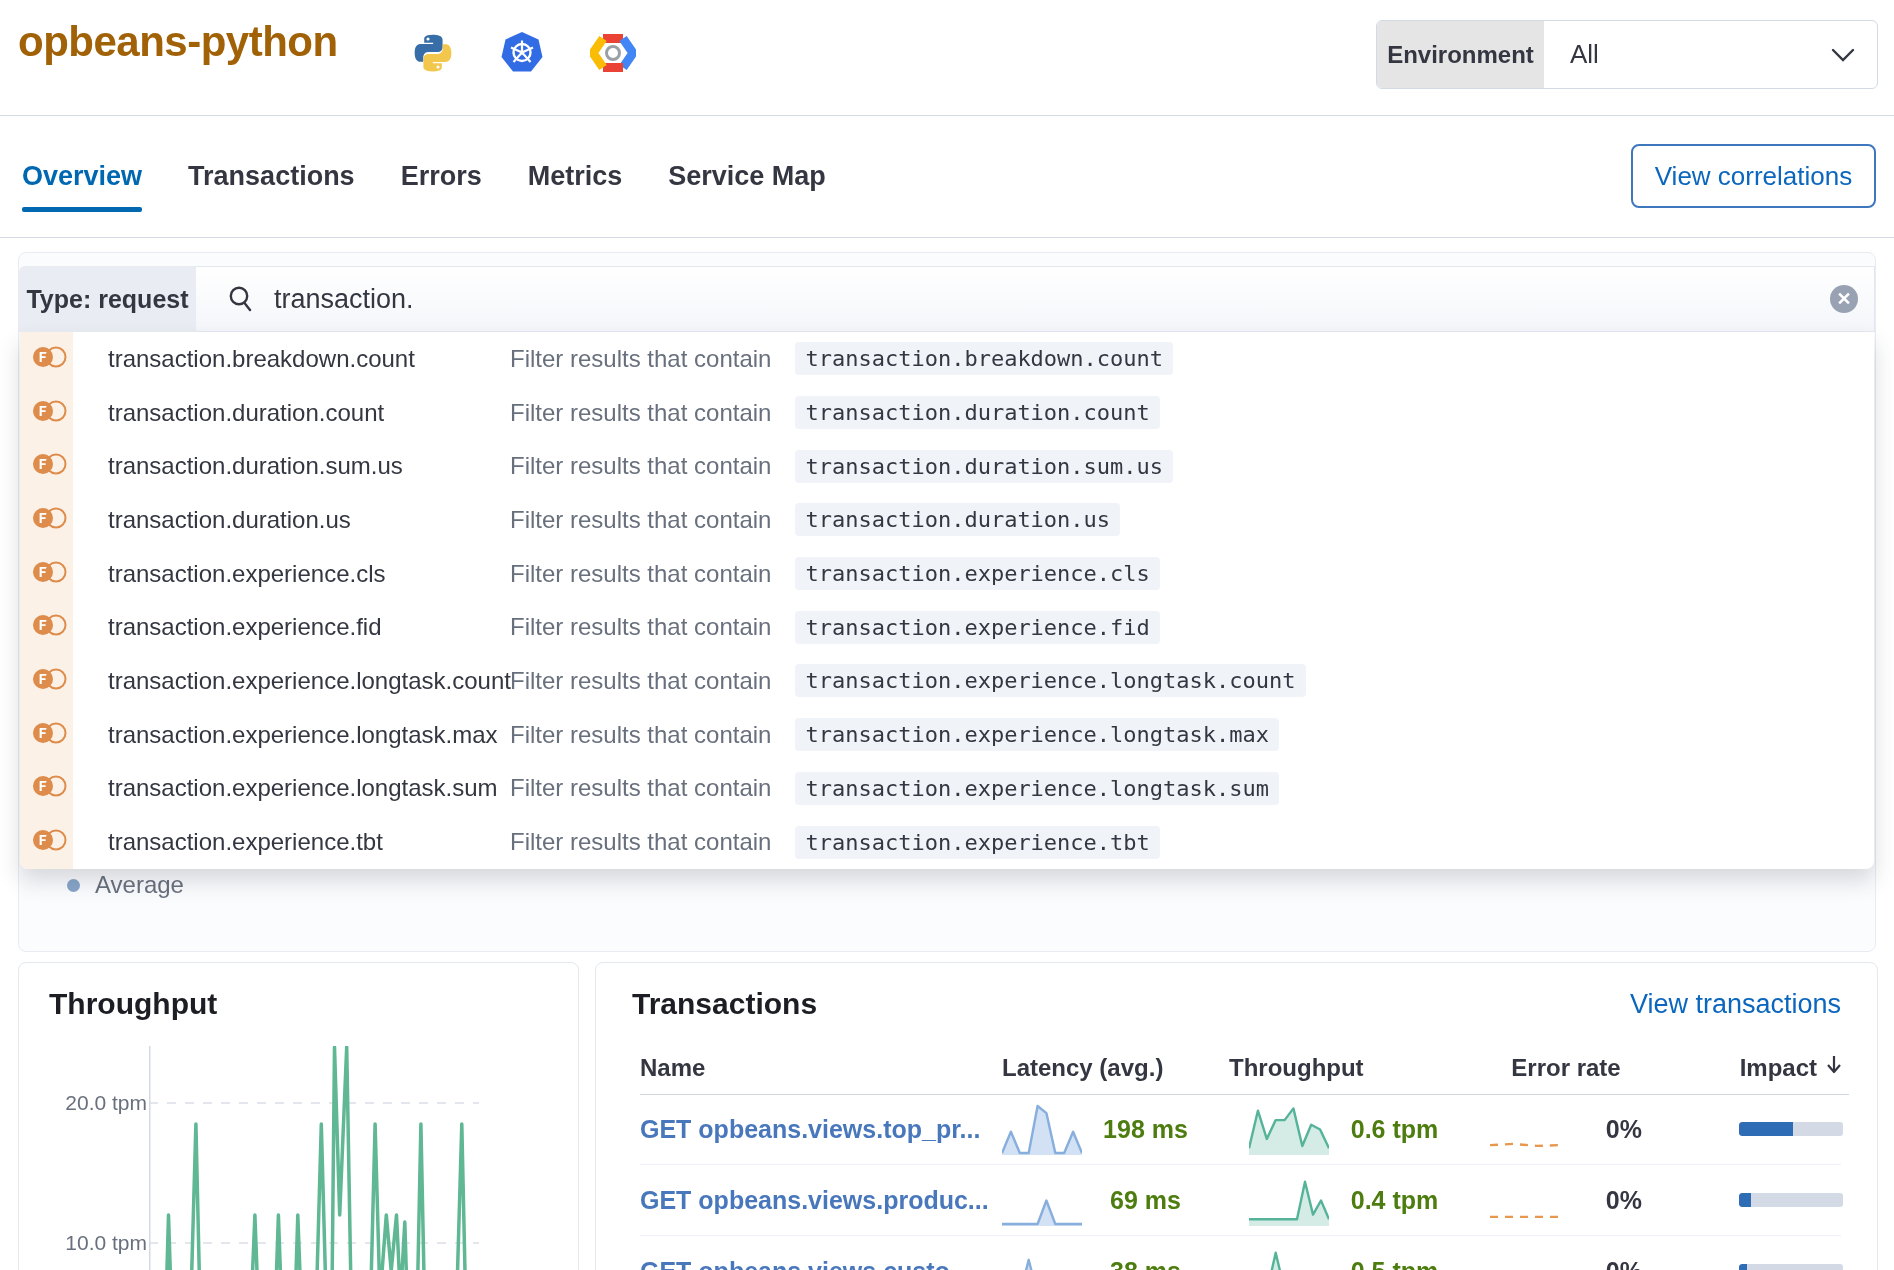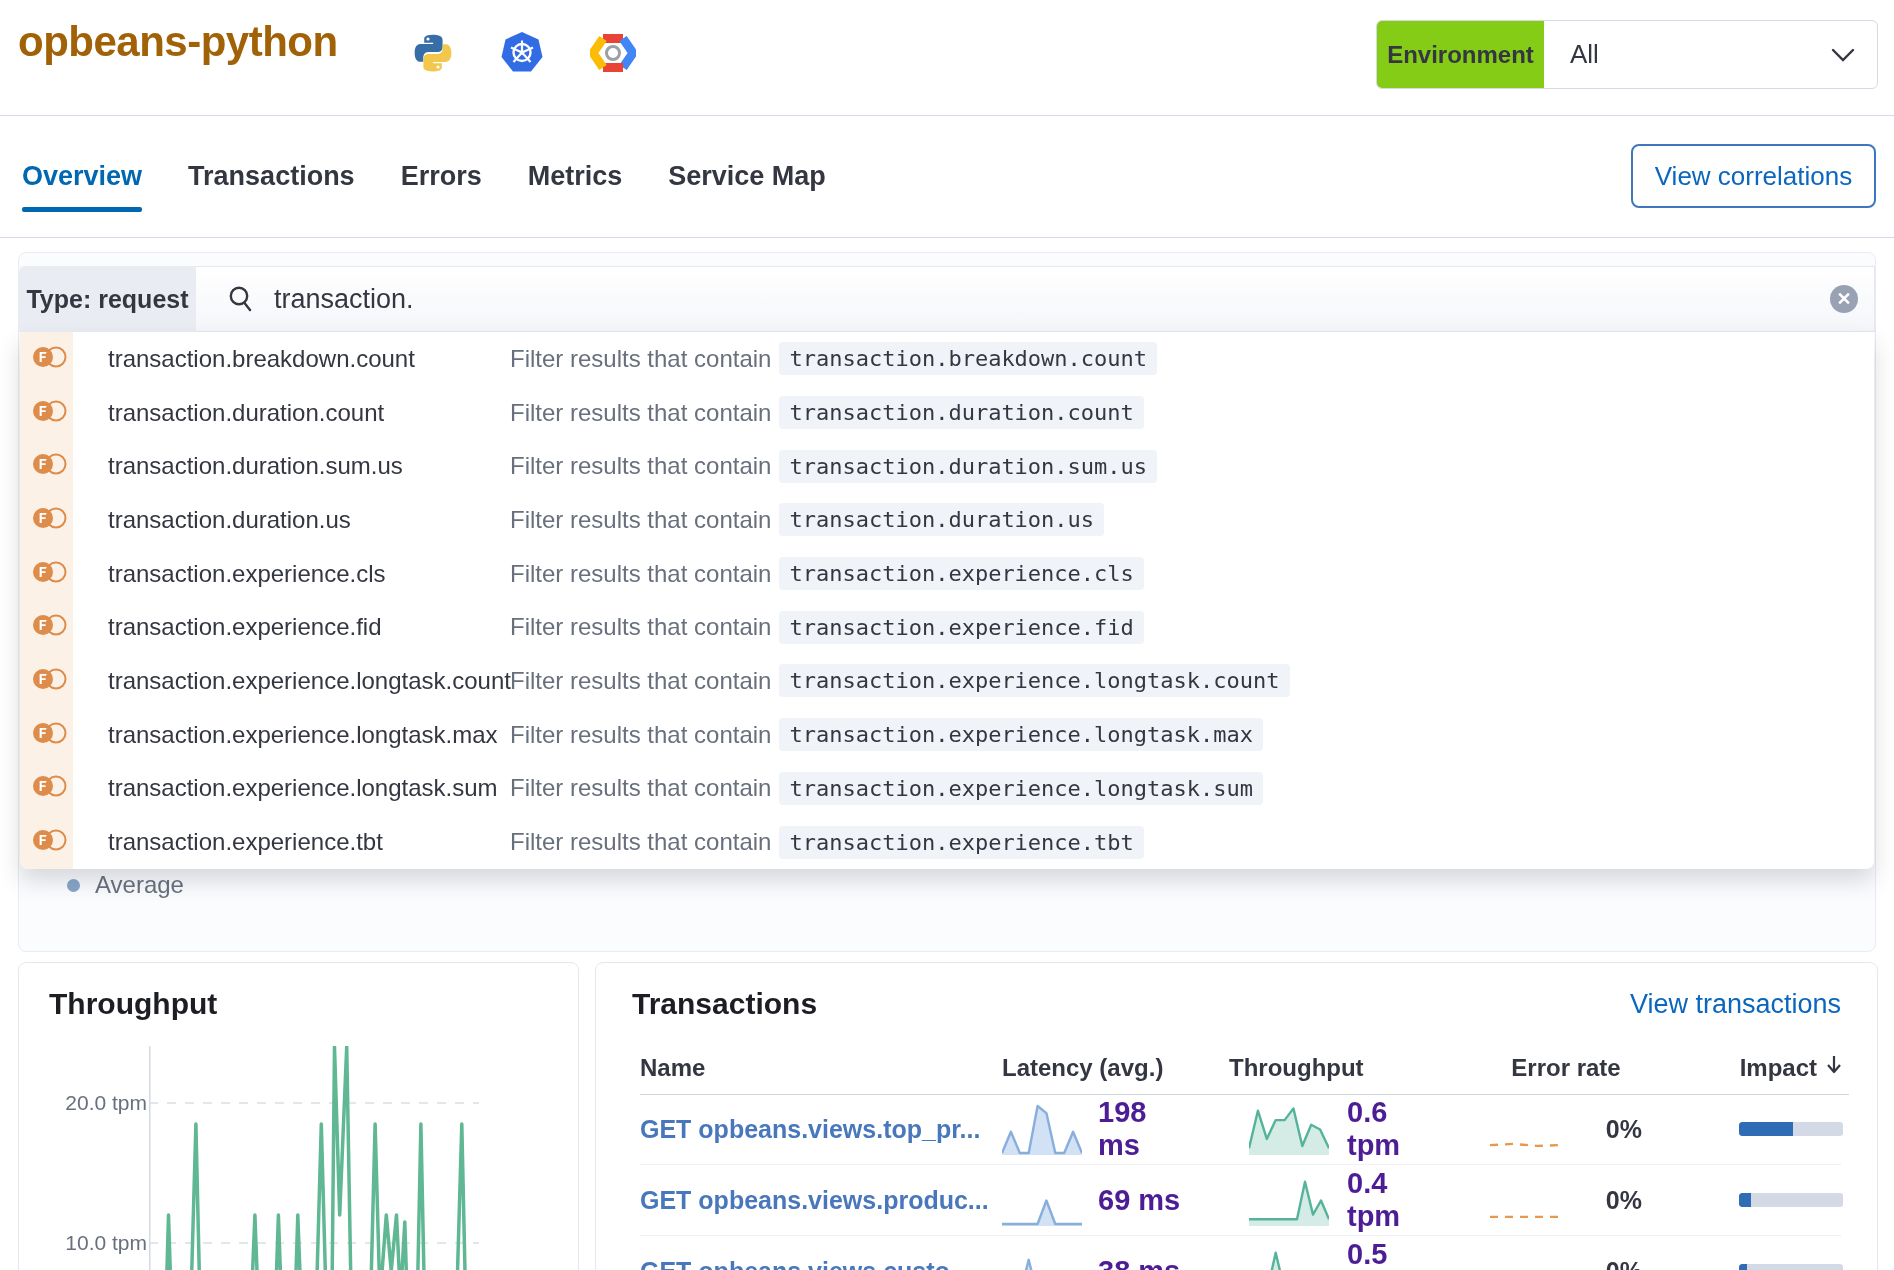--- a/index.html
+++ b/index.html
@@ -5,21 +5,21 @@
   html,body{margin:0;padding:0;background:#fff;}
   .page{position:relative;width:1894px;height:1270px;overflow:hidden;background:#fff;
         font-family:"Liberation Sans",sans-serif;color:#343741;}
 
   
   .hdr-title{position:absolute;left:18px;top:18px;font-size:42px;font-weight:700;color:#a16207;letter-spacing:-0.5px;}
   .svc-icons{position:absolute;left:412px;top:32px;display:flex;gap:46px;align-items:center;}
   .svc-icons svg{display:block;}
   .env-select{position:absolute;right:16px;top:20px;width:500px;height:67px;display:flex;align-items:stretch;
               border:1px solid #d3dae6;border-radius:6px;overflow:hidden;background:#fff;cursor:pointer;}
-  .env-label{width:167px;background:#84cc16;display:flex;align-items:center;justify-content:center;
+  .env-label{width:167px;background:#e5e5e5;display:flex;align-items:center;justify-content:center;
              font-size:24px;font-weight:600;color:#343741;}
   .env-value{flex:1;display:flex;align-items:center;padding-left:26px;font-size:26px;color:#343741;}
   .env-chevron{display:flex;align-items:center;padding-right:22px;}
   .divider{position:absolute;left:0;width:1894px;height:1px;background:#d3dae6;}
 
   
   .tabs{position:absolute;left:22px;top:115px;height:122px;display:flex;align-items:center;gap:46px;}
   .tab{position:relative;font-size:27px;font-weight:600;color:#343741;padding:6px 0;line-height:28px;cursor:pointer;}
   .tab.active{color:#0068b1;}
   .tab.active::after{content:'';position:absolute;left:0;right:0;bottom:-16px;height:5px;border-radius:2px;background:#0068b1;}
@@ -44,21 +44,21 @@
   .legend-dot{width:13px;height:13px;border-radius:50%;}
   .legend-label{font-size:24px;color:#69707d;}
 
   
   .dropdown{position:absolute;left:20px;top:332px;width:1854px;height:537px;background:#fff;z-index:10;
             box-shadow:0 12px 22px rgba(52,55,65,0.18);border-radius:0 0 8px 8px;overflow:hidden;}
   .icon-strip{position:absolute;left:0;top:0;width:53px;height:100%;background:#fbf1e6;}
   .opt{position:relative;height:53.7px;display:flex;align-items:center;cursor:pointer;}
   .f-icon{position:absolute;left:12px;top:50%;transform:translateY(-50%);}
   .opt-field{margin-left:88px;font-size:24px;color:#343741;}
-  .opt-desc{position:absolute;left:490px;display:flex;align-items:center;gap:8px;font-size:24px;color:#69707d;}
+  .opt-desc{position:absolute;left:490px;display:flex;align-items:center;gap:24px;font-size:24px;color:#69707d;}
   .opt-desc code{font-family:"DejaVu Sans Mono",monospace;font-size:22px;color:#343741;background:#f0f3f8;
                  padding:4px 10px;border-radius:4px;}
 
   
   .card{position:absolute;background:#fff;border:1px solid #e3e8ef;border-radius:8px;overflow:hidden;}
   .card-left{left:18px;top:962px;width:559px;height:400px;}
   .card-right{left:595px;top:962px;width:1281px;height:400px;}
   .card-title{position:absolute;font-size:30px;font-weight:700;color:#1d1e24;}
   .tick{position:absolute;left:20px;width:108px;text-align:right;font-size:21px;color:#69707d;}
   #thr-chart{position:absolute;left:130px;top:83px;width:362px;height:317px;}
@@ -68,21 +68,21 @@
   .t-head{position:absolute;left:36px;top:78px;width:1209px;height:53px;border-bottom:1px solid #ced6e0;}
   .t-head .hc{font-size:24px;font-weight:700;color:#343741;display:flex;align-items:center;gap:8px;cursor:pointer;}
   .hc.c-err{justify-content:center;}
   .hc.c-imp{justify-content:flex-end;}
   .t-body{position:absolute;left:36px;top:131px;width:1209px;}
   .t-row{height:70px;border-bottom:1px solid #eef1f6;}
   .cell{display:flex;align-items:center;font-weight:bold;}
   .name-link{font-size:25px;color:#4877bc;cursor:pointer;white-space:nowrap;overflow:hidden;}
   .spark{width:80px;height:52px;flex:0 0 auto;}
   .spark-sm{width:70px;height:44px;flex:0 0 auto;}
-  .val{width:95px;text-align:left;font-size:29px;color:#4c1d95;}
+  .val{width:95px;text-align:center;font-size:25px;color:#4d7c0f;}
   .val-sm{width:60px;text-align:right;font-size:25px;color:#343741;}
   .c-lat{gap:16px;}
   .c-thr{gap:18px;padding-left:20px;}
   .c-err2{justify-content:center;gap:22px;}
   .c-imp2{justify-content:flex-end;}
   .impact-track{width:104px;height:14px;border-radius:3px;background:#d4dae5;overflow:hidden;}
   .impact-fill{height:100%;border-radius:3px 0 0 3px;}
 </style>
 </head>
 <body>

